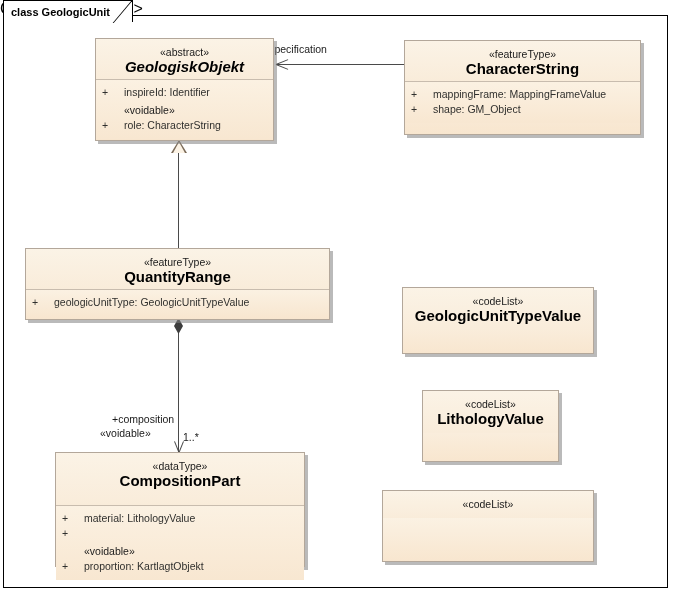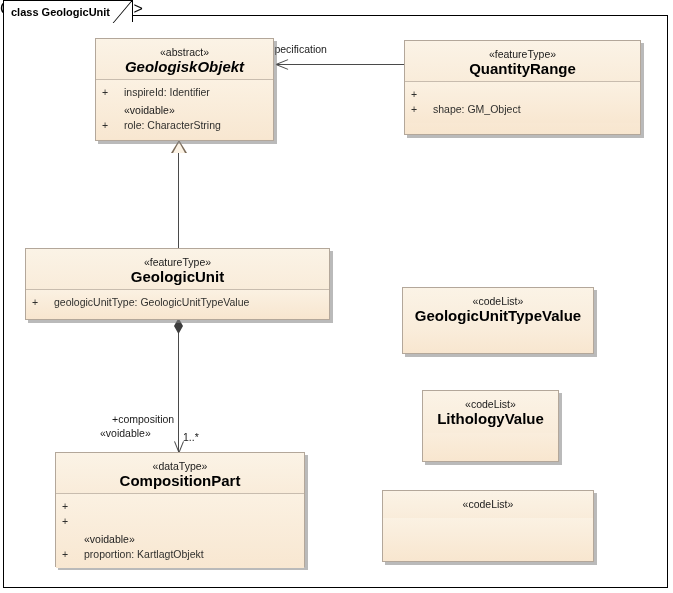--- a/index.html
+++ b/index.html
@@ -254,56 +254,58 @@
         <span class="attr-vis">+</span>
         <span class="attr-text">role: CharacterString</span>
       </div>
     </div>
   </div>
 
   
   <div class="uml-box" style="left:404px; top:40px; width:237px; height:95px;">
     <div class="uml-head with-divider" style="height:41px;">
       <div class="stereo">«featureType»</div>
-      <div class="cname">QuantityRange</div>
+      <div class="cname">CharacterString</div>
     </div>
     <div class="uml-attrs">
       <div class="attr-row">
         <span class="attr-vis">+</span>
+        <span class="attr-text">mappingFrame: MappingFrameValue</span>
       </div>
       <div class="attr-row">
         <span class="attr-vis">+</span>
         <span class="attr-text">shape: GM_Object</span>
       </div>
     </div>
   </div>
 
   
   <div class="uml-box" style="left:25px; top:248px; width:305px; height:72px;">
     <div class="uml-head with-divider" style="height:41px;">
       <div class="stereo">«featureType»</div>
-      <div class="cname">GeologicUnit</div>
+      <div class="cname">QuantityRange</div>
     </div>
     <div class="uml-attrs">
       <div class="attr-row">
         <span class="attr-vis">+</span>
         <span class="attr-text">geologicUnitType: GeologicUnitTypeValue</span>
       </div>
     </div>
   </div>
 
   
   <div class="uml-box" style="left:55px; top:452px; width:250px; height:115px;">
-    <div class="uml-head with-divider" style="height:41px;">
+    <div class="uml-head with-divider" style="height:53px;">
       <div class="stereo">«dataType»</div>
       <div class="cname">CompositionPart</div>
     </div>
     <div class="uml-attrs">
       <div class="attr-row">
         <span class="attr-vis">+</span>
+        <span class="attr-text">material: LithologyValue</span>
       </div>
       <div class="attr-row">
         <span class="attr-vis">+</span>
       </div>
       <div class="attr-stereo">«voidable»</div>
       <div class="attr-row">
         <span class="attr-vis">+</span>
         <span class="attr-text">proportion: KartlagtObjekt</span>
       </div>
     </div>

